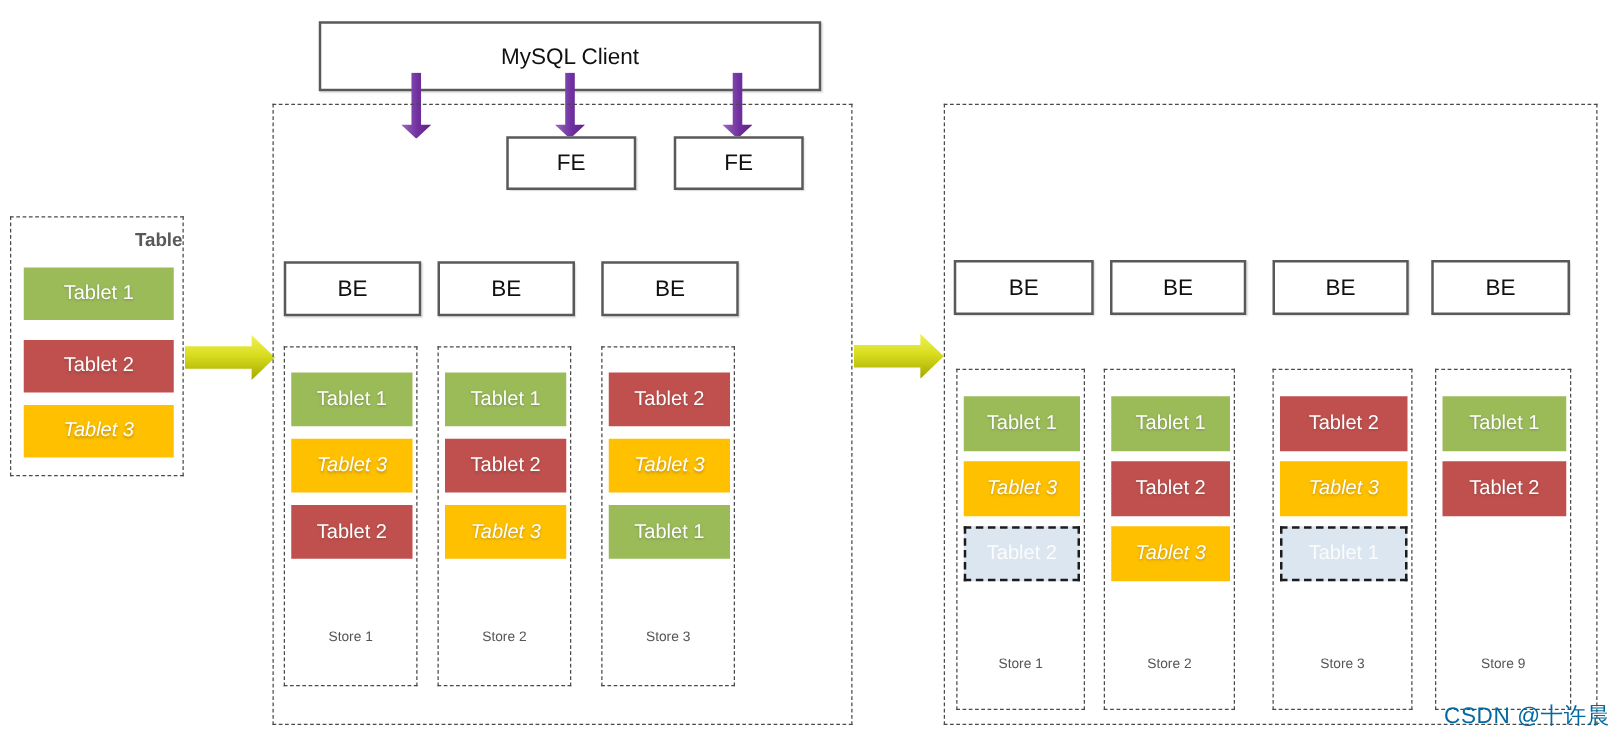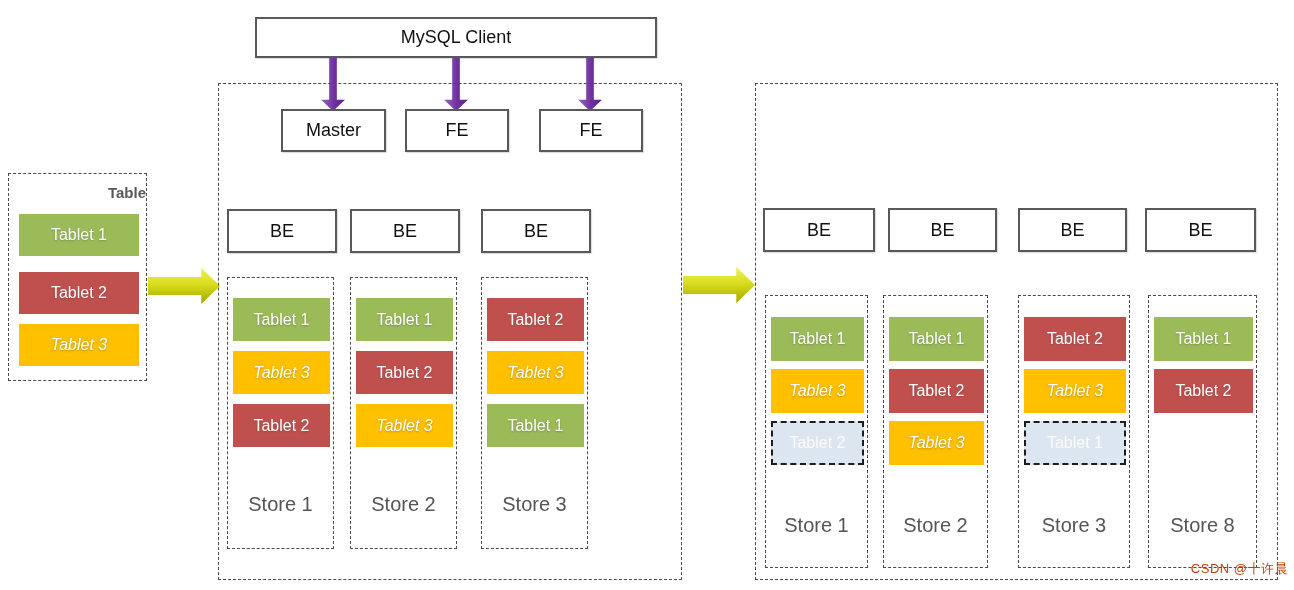--- a/index.html
+++ b/index.html
@@ -50,21 +50,21 @@
     background: var(--faded);
     border: 2px dashed #1c1c1c;
     color: #fbfbfb;
     text-shadow: none;
   }
 
   .store-label {
     position: absolute;
     left: 0; right: 0;
     text-align: center;
-    font-size: 20px;
+    font-size: 11px;
     color: #555555;
   }
   .panel-title {
     position: absolute;
     left: 0; right: 0;
     text-align: right;
     font-weight: bold;
     font-size: 15px;
     color: #595959;
   }
@@ -84,52 +84,49 @@
     width: 72px;
     height: 36px;
     background: linear-gradient(180deg, #eef159 0%, var(--flow) 45%, #a3a800 100%);
     clip-path: polygon(0 25%, 74% 25%, 74% 0, 100% 50%, 74% 100%, 74% 75%, 0 75%);
   }
 
   .watermark {
     position: absolute;
     right: 6px;
     top: 560px;
-    font-size: 13px;
-    color: #c2410c;
+    font-size: 18px;
+    color: #0369a1;
     letter-spacing: 0.5px;
   }
 </style>
 </head>
 <body>
 
 <div class="canvas">
 
-  <div class="node" style="left:255px; top:17px; width:402px; height:41px;">
+  <div class="node" style="left:255px; top:17px; width:402px; height:56px;">
     <span>MySQL Client</span>
   </div>
 
   <div class="down-arrow" style="left:321px; top:58px;"></div>
   <div class="down-arrow" style="left:444px; top:58px;"></div>
   <div class="down-arrow" style="left:578px; top:58px;"></div>
 
   <div class="dashbox" style="left:8px; top:173px; width:139px; height:208px;">
     <div class="panel-title" style="top:10px;">Table</div>
     <div class="tablet c-green" style="left:10px; top:40px; width:120px; height:42px;">Tablet 1</div>
     <div class="tablet c-red" style="left:10px; top:98px; width:120px; height:42px;">Tablet 2</div>
     <div class="tablet c-yellow" style="left:10px; top:150px; width:120px; height:42px;">Tablet 3</div>
   </div>
 
   <div class="flow-arrow" style="left:148px; top:268px;"></div>
 
   <div class="dashbox" style="left:218px; top:83px; width:464px; height:497px;"></div>
 
-  <div class="node" style="left:281px; top:109px; width:105px; height:43px;">
-    <span>Master</span>
-  </div>
   <div class="node" style="left:405px; top:109px; width:104px; height:43px;">
     <span>FE</span>
   </div>
   <div class="node" style="left:539px; top:109px; width:104px; height:43px;">
     <span>FE</span>
   </div>
 
   <div class="node" style="left:227px; top:209px; width:110px; height:44px;">
     <span>BE</span>
   </div>
@@ -195,18 +192,18 @@
   <div class="dashbox" style="left:1018px; top:295px; width:112px; height:273px;">
     <div class="tablet c-red" style="left:5px; top:21px; width:102px; height:44px;">Tablet 2</div>
     <div class="tablet c-yellow" style="left:5px; top:73px; width:102px; height:44px;">Tablet 3</div>
     <div class="tablet c-faded" style="left:5px; top:125px; width:102px; height:44px;">Tablet 1</div>
     <div class="store-label" style="bottom:30px;">Store 3</div>
   </div>
 
   <div class="dashbox" style="left:1148px; top:295px; width:109px; height:273px;">
     <div class="tablet c-green" style="left:5px; top:21px; width:99px; height:44px;">Tablet 1</div>
     <div class="tablet c-red" style="left:5px; top:73px; width:99px; height:44px;">Tablet 2</div>
-    <div class="store-label" style="bottom:30px;">Store 8</div>
+    <div class="store-label" style="bottom:30px;">Store 9</div>
   </div>
 
   <div class="watermark">CSDN @十许晨</div>
 
 </div>
 
 </body></html>

